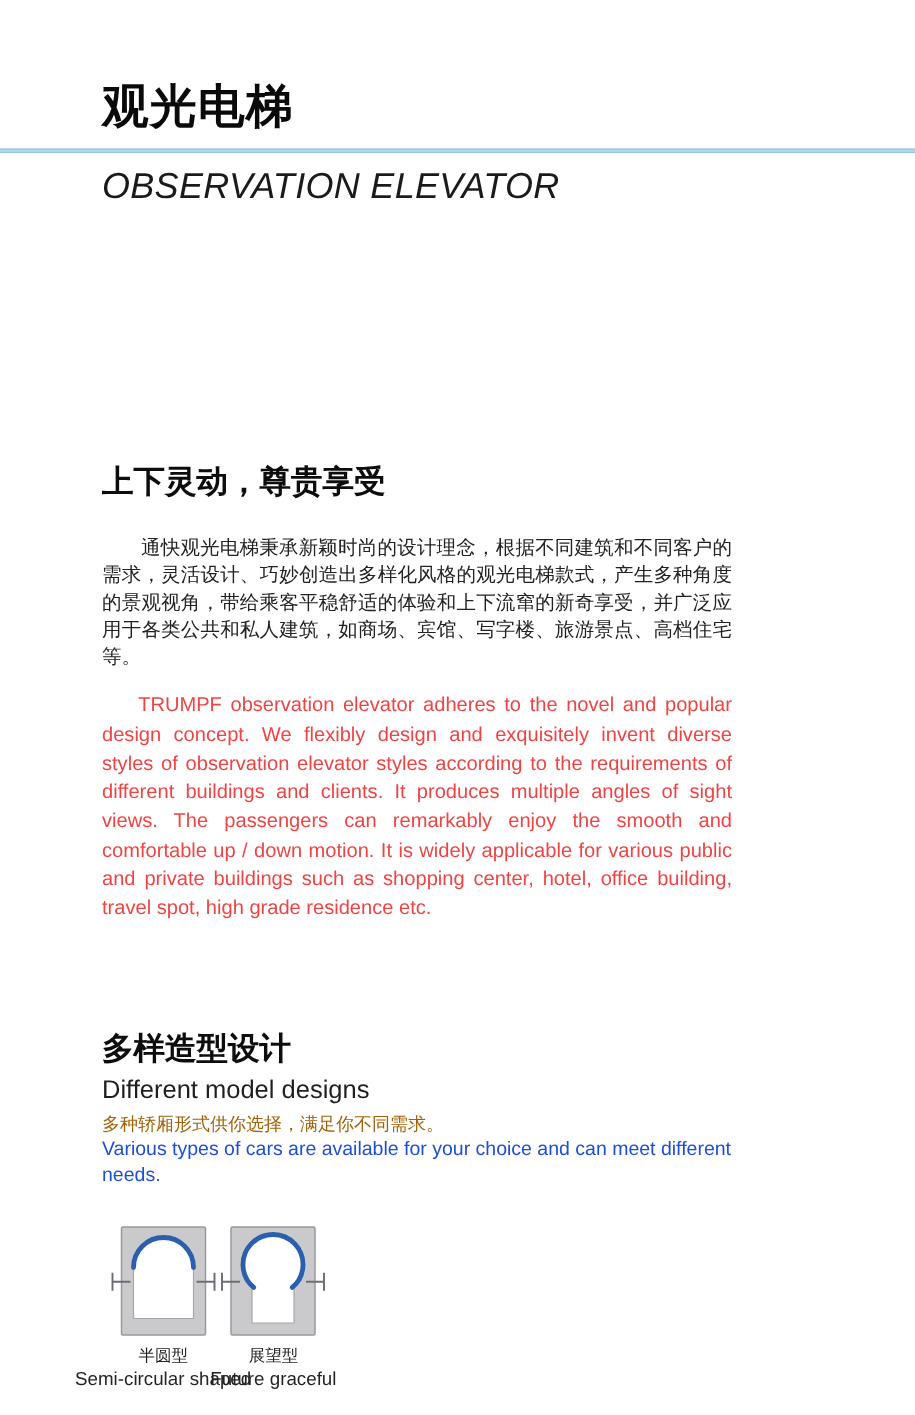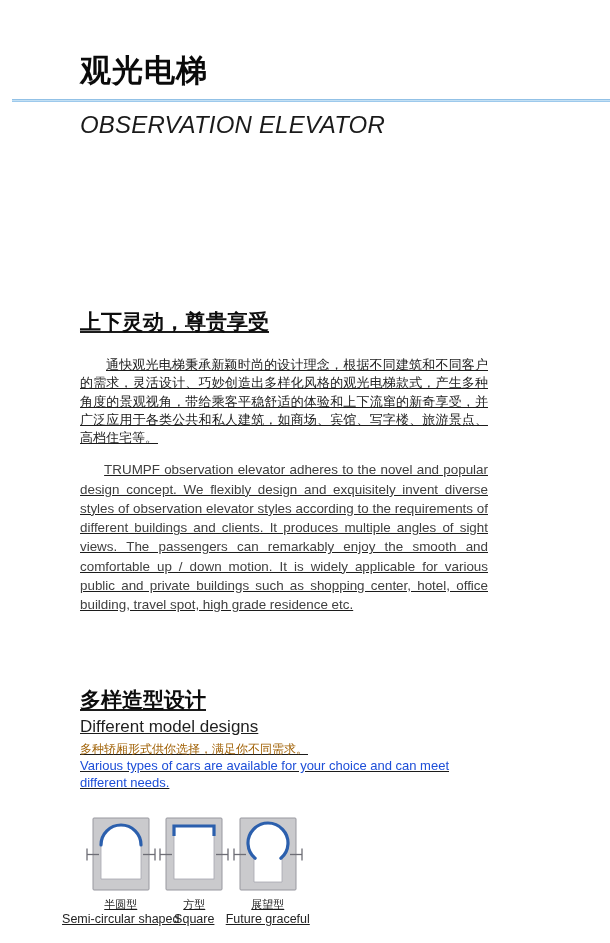--- a/index.html
+++ b/index.html
@@ -4,22 +4,22 @@
 <style>
   * { margin: 0; padding: 0; box-sizing: border-box; }
   html, body { background: #ffffff; }
   body {
     width: 610px; height: 943px;
     font-family: "Liberation Sans", "DejaVu Sans", sans-serif;
     color: #1c1c1c;
     overflow: hidden;
     position: relative;
   }
-  .page { width: 556px; height: 943px; background: #fff; padding-left: 12px; }
-  .content { padding: 0 68px; text-decoration: underline; }
+  .page { width: 556px; height: 943px; background: #fff; }
+  .content { padding: 0 68px; }
 
   
   .header { padding-top: 50px; }
   .title-cn {
     font-size: 31px; line-height: 42px; font-weight: 800;
     color: #0a0a0a; letter-spacing: 1px;
     padding: 0 68px;
   }
   .divider {
     margin-top: 7px; height: 3px; width: 610px;
@@ -39,21 +39,21 @@
   .h-en {
     font-size: 17px; line-height: 23px; font-weight: 400; color: #1f1f1f;
   }
   .para-cn {
     margin-top: 19px;
     font-size: 13px; line-height: 18.3px; color: #222;
     text-align: justify; text-indent: 2em;
   }
   .para-en {
     margin-top: 13px;
-    font-size: 13.4px; line-height: 19.2px; color: #404040;
+    font-size: 13.4px; line-height: 19.2px; color: #ef4444;
     text-align: justify; text-indent: 1.8em;
   }
 
   .section-2 { margin-top: 70px; }
   .intro-cn { margin-top: 3px; font-size: 12px; line-height: 16px; color: #a16207; }
   .intro-en { font-size: 13px; line-height: 17px; color: #1d4ed8; }
 
   
   .models-row {
     margin-top: 26px; margin-left: 4px;
@@ -108,33 +108,20 @@
           <line x1="1" y1="37.5" x2="13" y2="37.5" stroke="#6d6d75" stroke-width="1.3"></line>
           <line x1="69" y1="31.5" x2="69" y2="43.5" stroke="#6d6d75" stroke-width="1.3"></line>
           <line x1="57" y1="37.5" x2="69" y2="37.5" stroke="#6d6d75" stroke-width="1.3"></line>
           <path d="M15,62 L15,28 A20,20 0 0 1 55,28 L55,62 Z" fill="#ffffff" stroke="#a6a6ae" stroke-width="0.8"></path>
           <path d="M15,28 A20,20 0 0 1 55,28" fill="none" stroke="#2b5fad" stroke-width="3.2" stroke-linecap="round"></path>
         </svg>
         <div class="model-label-cn">半圆型</div>
         <div class="model-label-en">Semi-circular shaped</div>
       </div>
 
-      <div class="model-col">
-        <svg width="70" height="74" viewBox="0 0 70 74">
-          <rect x="7" y="1" width="56" height="72" rx="1" fill="#cacacd" stroke="#98989f" stroke-width="1"></rect>
-          <line x1="1" y1="31.5" x2="1" y2="43.5" stroke="#6d6d75" stroke-width="1.3"></line>
-          <line x1="1" y1="37.5" x2="13" y2="37.5" stroke="#6d6d75" stroke-width="1.3"></line>
-          <line x1="69" y1="31.5" x2="69" y2="43.5" stroke="#6d6d75" stroke-width="1.3"></line>
-          <line x1="57" y1="37.5" x2="69" y2="37.5" stroke="#6d6d75" stroke-width="1.3"></line>
-          <rect x="15" y="9" width="40" height="53" fill="#ffffff" stroke="#a6a6ae" stroke-width="0.8"></rect>
-          <path d="M15,19 L15,9 L55,9 L55,19" fill="none" stroke="#2b5fad" stroke-width="3.2"></path>
-        </svg>
-        <div class="model-label-cn">方型</div>
-        <div class="model-label-en">Square</div>
-      </div>
 
 
       <div class="model-col">
         <svg width="70" height="74" viewBox="0 0 70 74">
           <rect x="7" y="1" width="56" height="72" rx="1" fill="#cacacd" stroke="#98989f" stroke-width="1"></rect>
           <line x1="1" y1="31.5" x2="1" y2="43.5" stroke="#6d6d75" stroke-width="1.3"></line>
           <line x1="1" y1="37.5" x2="13" y2="37.5" stroke="#6d6d75" stroke-width="1.3"></line>
           <line x1="69" y1="31.5" x2="69" y2="43.5" stroke="#6d6d75" stroke-width="1.3"></line>
           <line x1="57" y1="37.5" x2="69" y2="37.5" stroke="#6d6d75" stroke-width="1.3"></line>
           <path d="M21,40.3 A20,20 0 1 1 49,40.3 L49,65 L21,65 Z" fill="#ffffff" stroke="#a6a6ae" stroke-width="0.8"></path>

